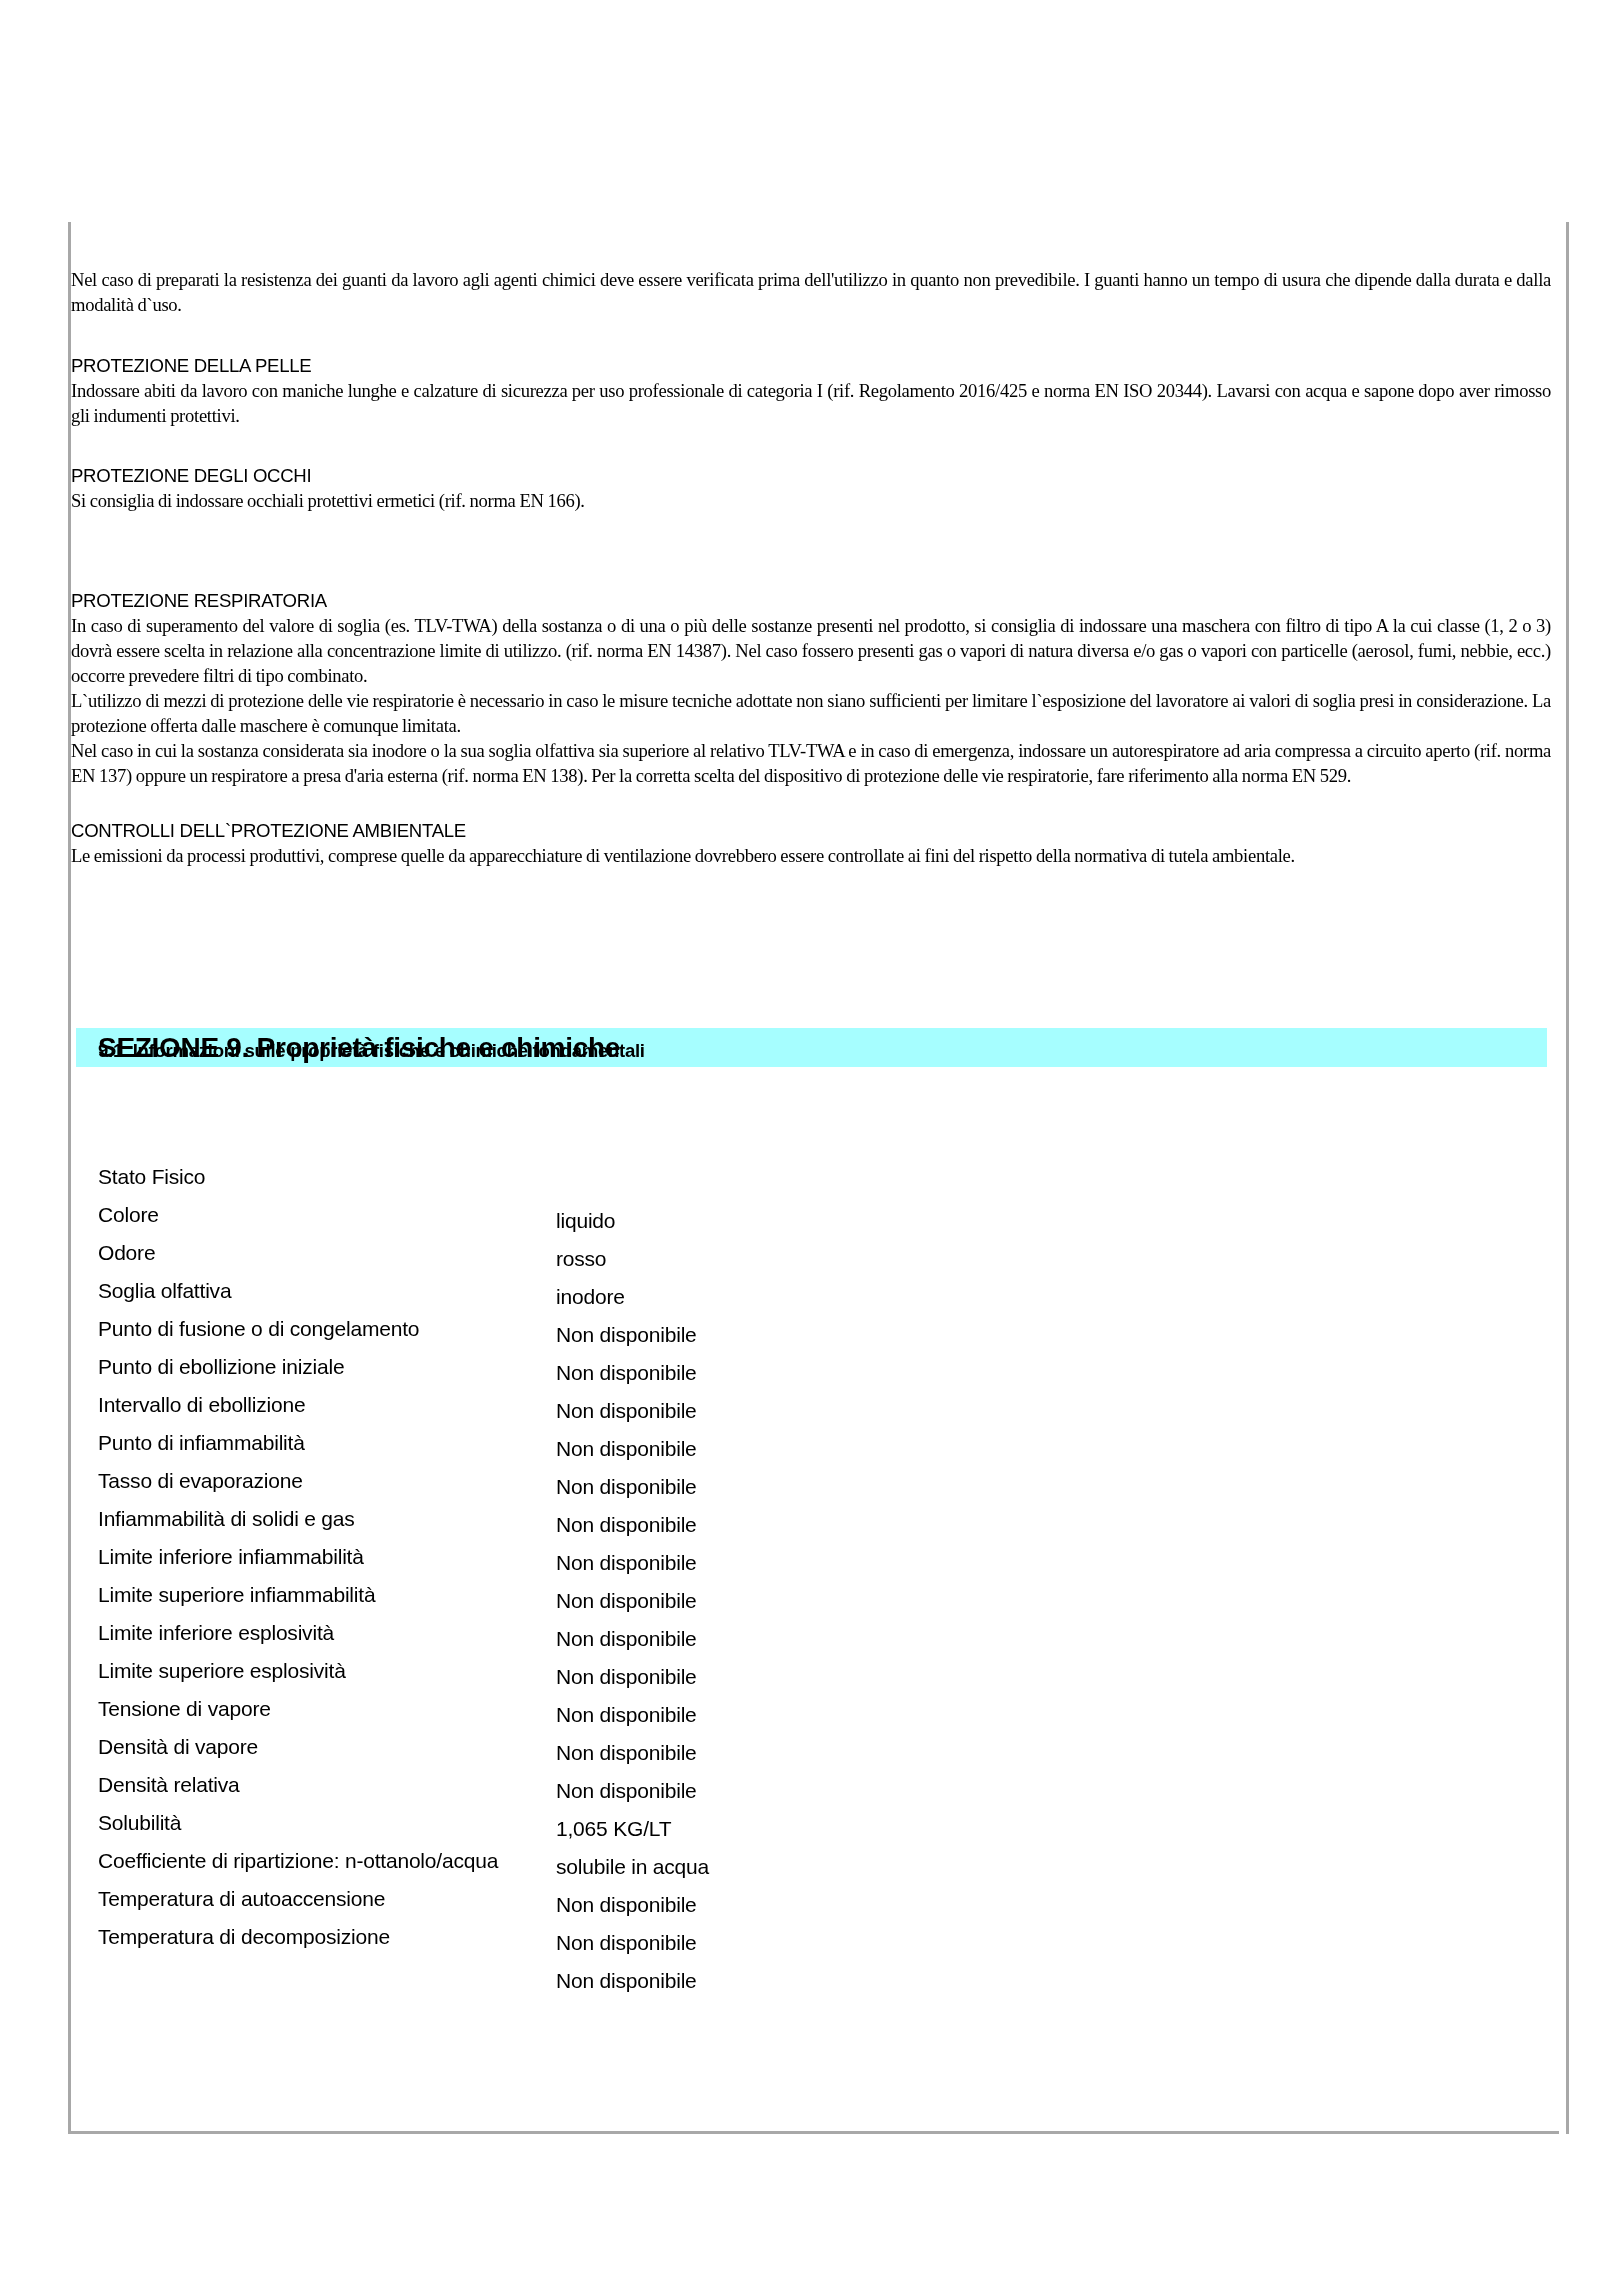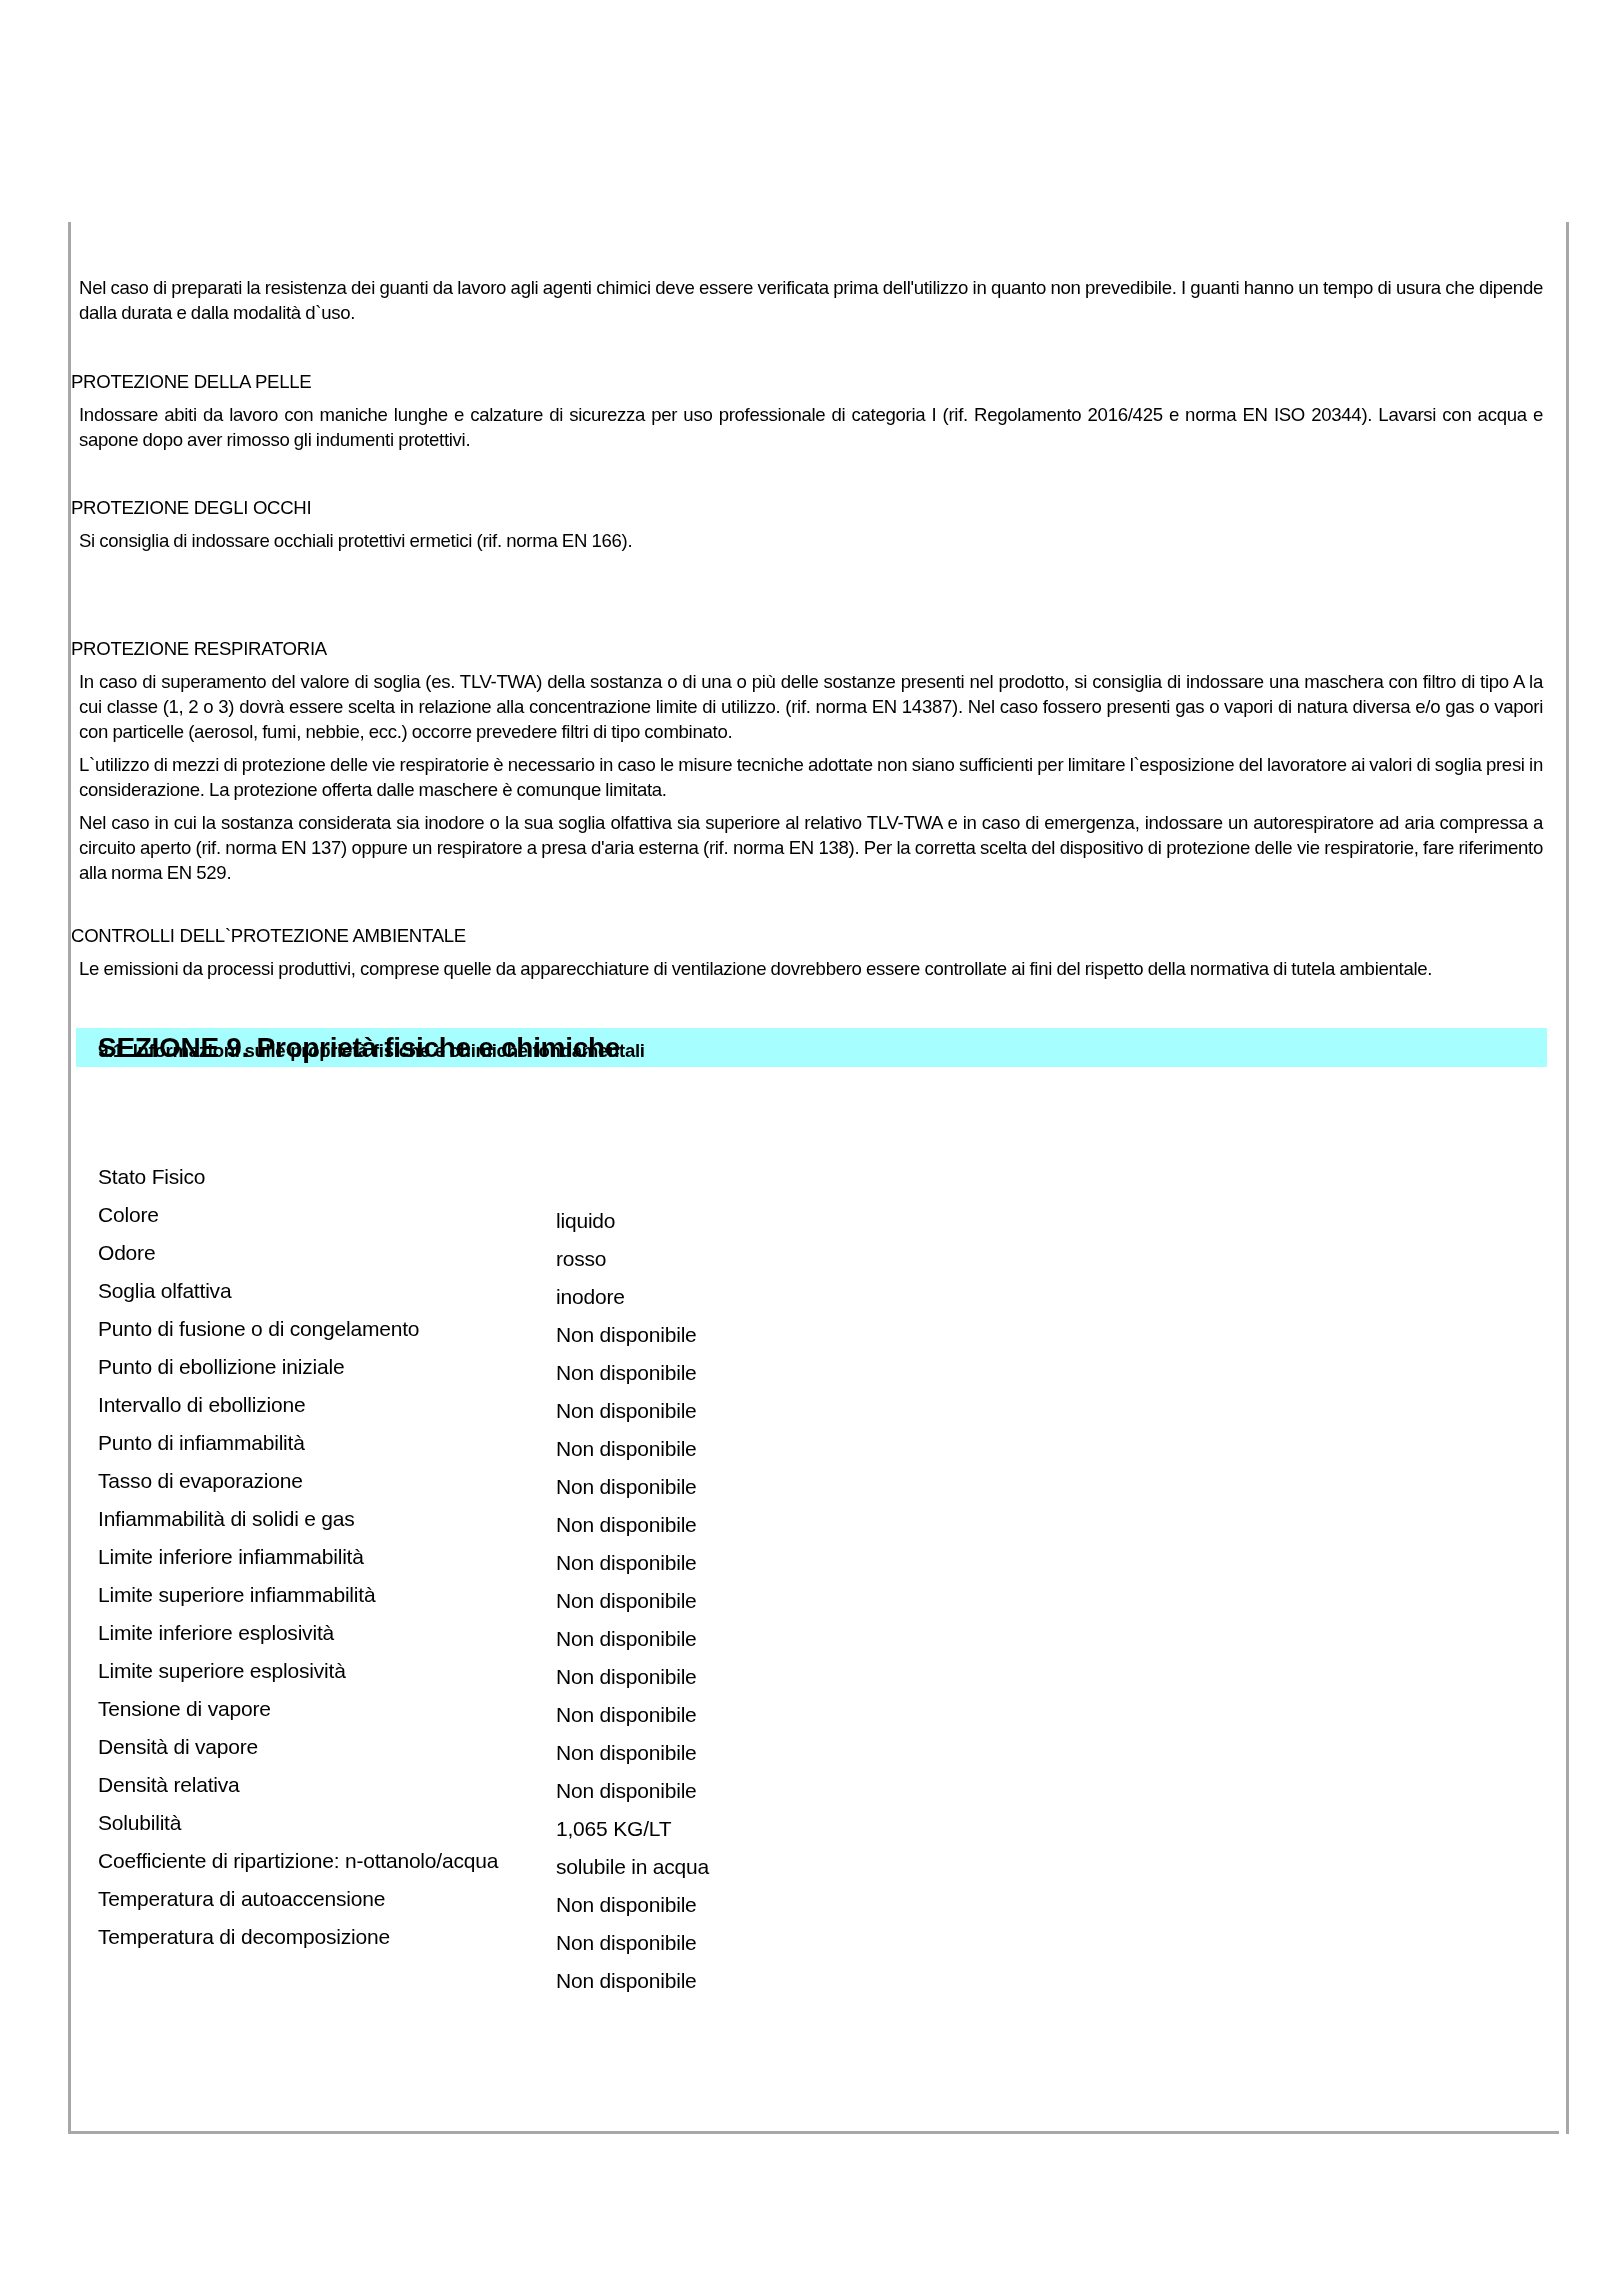--- a/index.html
+++ b/index.html
@@ -3,22 +3,22 @@
 <meta charset="utf-8">
 <style>
   html, body { margin: 0; padding: 0; background: #ffffff; }
   body { width: 1621px; height: 2293px; position: relative; overflow: hidden;
          font-family: "Liberation Sans", sans-serif; color: #000; }
   .frame-left { position: absolute; left: 68px; top: 222px; width: 2.9px; height: 1912px; background: #a8a8a8; }
   .frame-right { position: absolute; left: 1566px; top: 222px; width: 2.9px; height: 1912px; background: #a8a8a8; }
   .frame-bottom { position: absolute; left: 68px; top: 2131px; width: 1491px; height: 2.9px; background: #a8a8a8; }
 
   .content { position: absolute; left: 71px; top: 267px; width: 1480px; }
-  .para { font-size: 18.6px; line-height: 25px; text-align: justify; margin: 8px; letter-spacing: -0.3px;
-          word-spacing: -0.5px; }
+  .para { font-size: 18.6px; line-height: 25px; text-align: justify; margin: 0; letter-spacing: -0.3px;
+          word-spacing: -0.5px; font-family: Liberation Serif, serif; }
   .para.last-left { text-align-last: left; }
   .heading { font-size: 18.6px; line-height: 25px; margin: 0; letter-spacing: -0.3px; }
   .gap { height: 36px; }
 
   .section-bar { position: absolute; left: 76px; top: 1028px; width: 1471px; height: 39px; background: #a6feff; }
   .section-title { position: absolute; left: 98px; top: 1030px; font-size: 28px; font-weight: bold;
                    line-height: 35px; letter-spacing: -0.3px; margin: 0; }
   .subsection-title { position: absolute; left: 98px; top: 1039px; font-size: 18.6px; font-weight: bold;
                       line-height: 23.5px; margin: 0; letter-spacing: -0.3px; }
 

